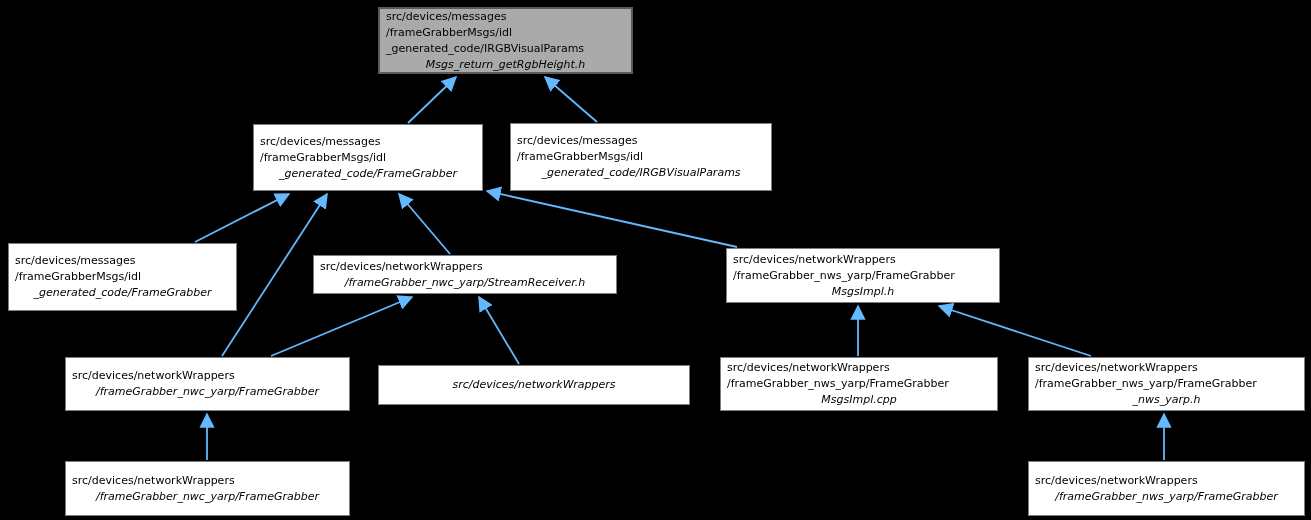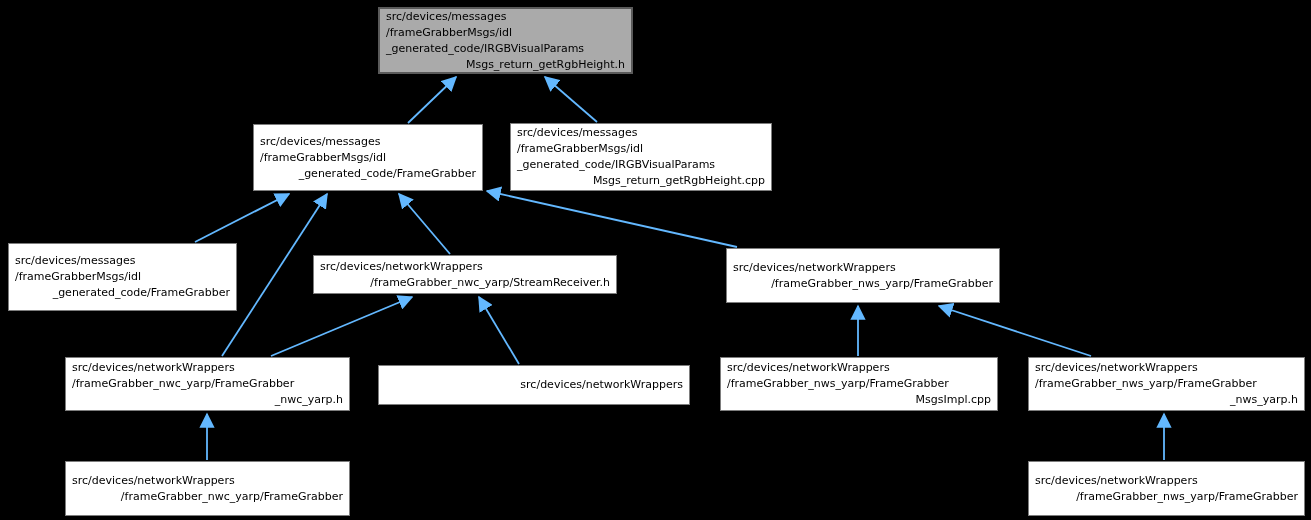--- a/index.html
+++ b/index.html
@@ -23,21 +23,21 @@
     display:flex;
     flex-direction:column;
     justify-content:center;
     cursor:pointer;
   }
   .node.current{
     background:#aaaaaa;
     border:2px solid #5a5a5a;
   }
   .node .line{display:block;text-align:left;white-space:nowrap;}
-  .node .line:last-child{text-align:right;}
+  .node .line:last-child{text-align:center;font-style:italic;}
 </style>
 </head>
 <body>
 
 <div class="canvas">
 
   <svg class="edges" width="1311" height="520" viewBox="0 0 1311 520" xmlns="http://www.w3.org/2000/svg">
     <defs>
       <marker id="ah" viewBox="0 0 10 10" refX="9" refY="5" markerWidth="8.5" markerHeight="8.5" orient="auto-start-reverse">
         <path d="M0,0 L10,5 L0,10 z" fill="#63b8ff"></path>
@@ -69,43 +69,42 @@
   <div class="node" style="left:253px;top:124px;width:230px;height:67px;">
     <span class="line">src/devices/messages</span>
     <span class="line">/frameGrabberMsgs/idl</span>
     <span class="line">_generated_code/FrameGrabber</span>
   </div>
 
   <div class="node" style="left:510px;top:123px;width:262px;height:68px;">
     <span class="line">src/devices/messages</span>
     <span class="line">/frameGrabberMsgs/idl</span>
     <span class="line">_generated_code/IRGBVisualParams</span>
-    <span class="line">Msgs_return_getRgbHeight.cpp</span>
   </div>
 
   <div class="node" style="left:8px;top:243px;width:229px;height:68px;">
     <span class="line">src/devices/messages</span>
     <span class="line">/frameGrabberMsgs/idl</span>
     <span class="line">_generated_code/FrameGrabber</span>
   </div>
 
   <div class="node" style="left:313px;top:255px;width:304px;height:39px;">
     <span class="line">src/devices/networkWrappers</span>
     <span class="line">/frameGrabber_nwc_yarp/StreamReceiver.h</span>
   </div>
 
   <div class="node" style="left:726px;top:248px;width:274px;height:55px;">
     <span class="line">src/devices/networkWrappers</span>
     <span class="line">/frameGrabber_nws_yarp/FrameGrabber</span>
+    <span class="line">MsgsImpl.h</span>
   </div>
 
   <div class="node" style="left:65px;top:357px;width:285px;height:54px;">
     <span class="line">src/devices/networkWrappers</span>
     <span class="line">/frameGrabber_nwc_yarp/FrameGrabber</span>
-    <span class="line">_nwc_yarp.h</span>
   </div>
 
   <div class="node" style="left:378px;top:365px;width:312px;height:40px;">
     <span class="line">src/devices/networkWrappers</span>
   </div>
 
   <div class="node" style="left:720px;top:357px;width:278px;height:54px;">
     <span class="line">src/devices/networkWrappers</span>
     <span class="line">/frameGrabber_nws_yarp/FrameGrabber</span>
     <span class="line">MsgsImpl.cpp</span>

